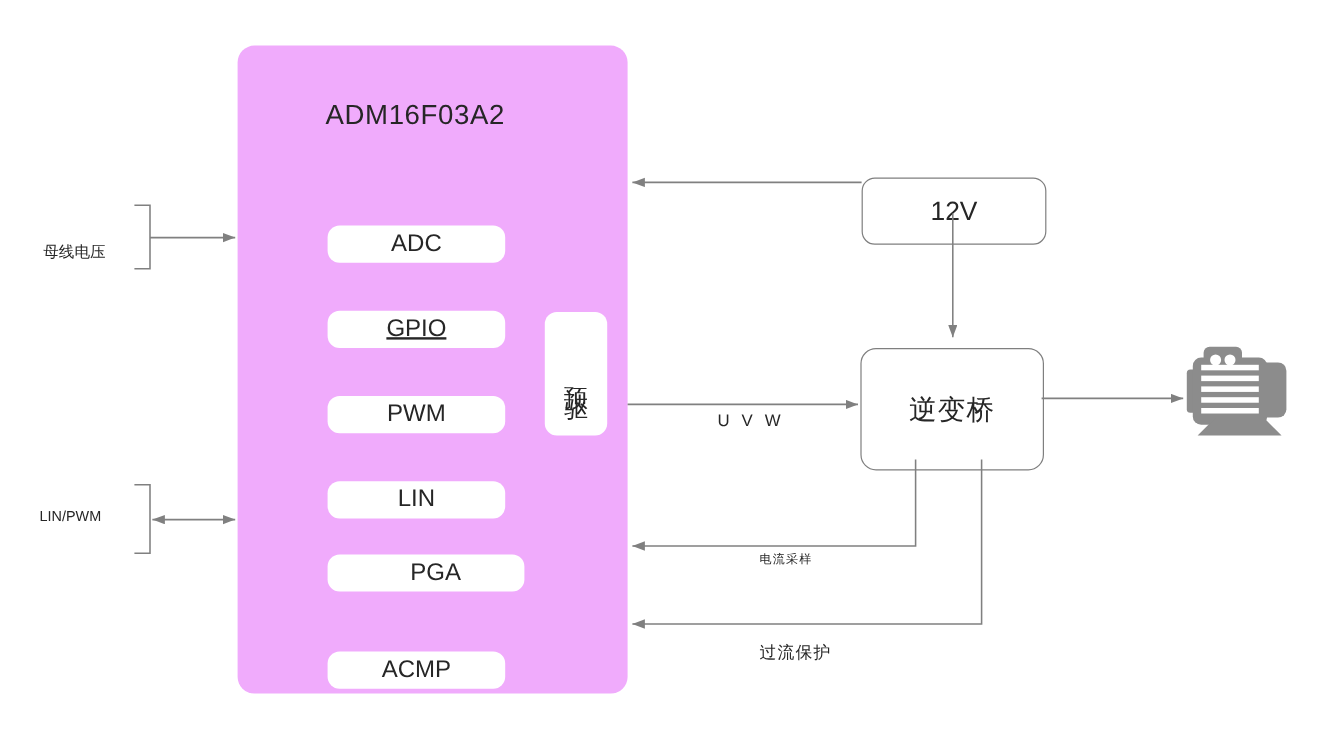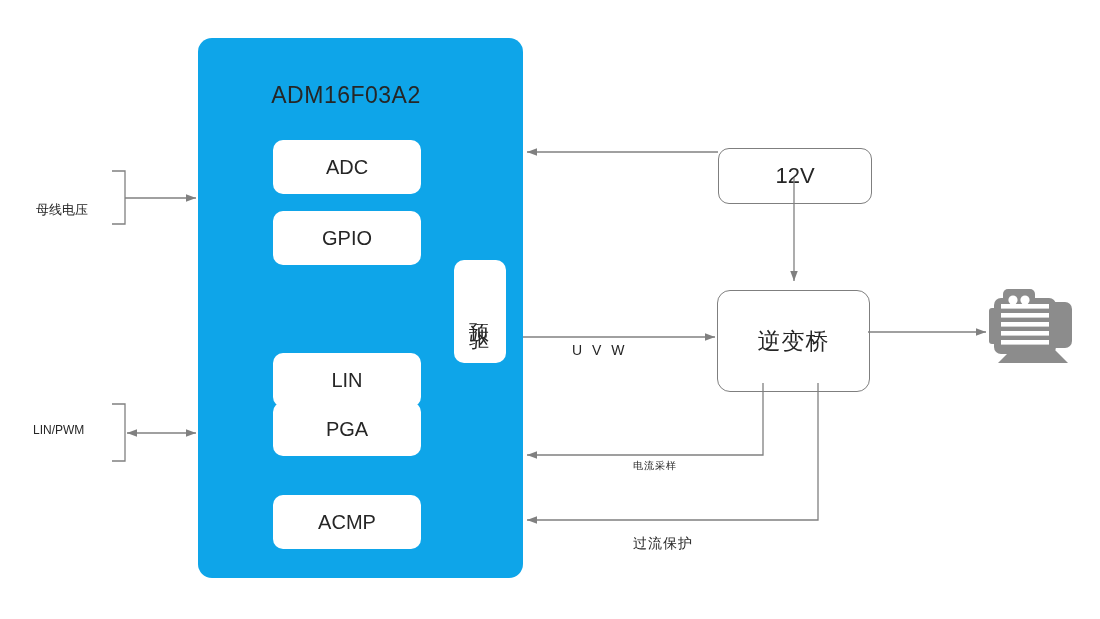--- a/index.html
+++ b/index.html
@@ -11,44 +11,45 @@
     font-family: "Liberation Sans", "DejaVu Sans", sans-serif;
     color: #262626;
     overflow: hidden;
   }
   .abs { position: absolute; }
 
   
   .chip {
     left: 198px; top: 38px;
     width: 325px; height: 540px;
-    background: #0ea5e9;
+    background: #f0abfc;
     border-radius: 14px;
   }
   .chip-title {
     left: 0; top: 44px; width: 296px;
     text-align: center;
     font-size: 23px;
     letter-spacing: 0.5px;
     color: #262626;
   }
   .module {
     left: 75px;
-    width: 148px; height: 54px;
+    width: 148px; height: 31px;
     background: #ffffff;
     border-radius: 10px;
     display: flex; align-items: center; justify-content: center;
     font-size: 20px;
     color: #262626;
+    margin-top: 48px;
   }
   .m0 { top: 102px; }
-  .m1 { top: 173px; }
+  .m1 { top: 173px; text-decoration: underline; }
   .m2 { top: 244px; }
   .m3 { top: 315px; }
-  .m4 { top: 364px; }
+  .m4 { top: 376px; padding-left: 16px; }
   .m5 { top: 457px; }
 
   .predriver {
     left: 256px; top: 222px;
     width: 52px; height: 103px;
     background: #ffffff;
     border-radius: 10px;
     display: flex; align-items: center; justify-content: center;
     font-size: 20px;
     writing-mode: vertical-rl;
@@ -77,39 +78,42 @@
     width: 151px; height: 100px;
     border-radius: 13px;
     font-size: 23px;
     letter-spacing: 1px;
   }
 
   
   .lbl { white-space: nowrap; color: #262626; }
   .lbl-bus     { left: 36px;  top: 201px; font-size: 13px; }
   .lbl-linpwm  { left: 33px;  top: 423px; font-size: 12px; }
-  .lbl-uvw     { left: 572px; top: 342px; font-size: 14px; letter-spacing: 3px; }
+  .lbl-uvw     { left: 598px; top: 342px; font-size: 14px; letter-spacing: 3px; }
   .lbl-cursamp { left: 633px; top: 459px; font-size: 10px; letter-spacing: 1px; }
   .lbl-ocp     { left: 633px; top: 535px; font-size: 14px; letter-spacing: 1px; }
 
   svg.overlay { position: absolute; left: 0; top: 0; pointer-events: none; }
 </style>
 </head>
 <body>
 
 <div id="canvas">
 
   <div class="abs chip">
     <div class="abs chip-title">ADM16F03A2</div>
 
     <div class="abs module m0">
       <span>ADC</span>
     </div>
     <div class="abs module m1">
       <span>GPIO</span>
+    </div>
+    <div class="abs module m2">
+      <span>PWM</span>
     </div>
     <div class="abs module m3">
       <span>LIN</span>
     </div>
     <div class="abs module m4">
       <span>PGA</span>
     </div>
     <div class="abs module m5">
       <span>ACMP</span>
     </div>

